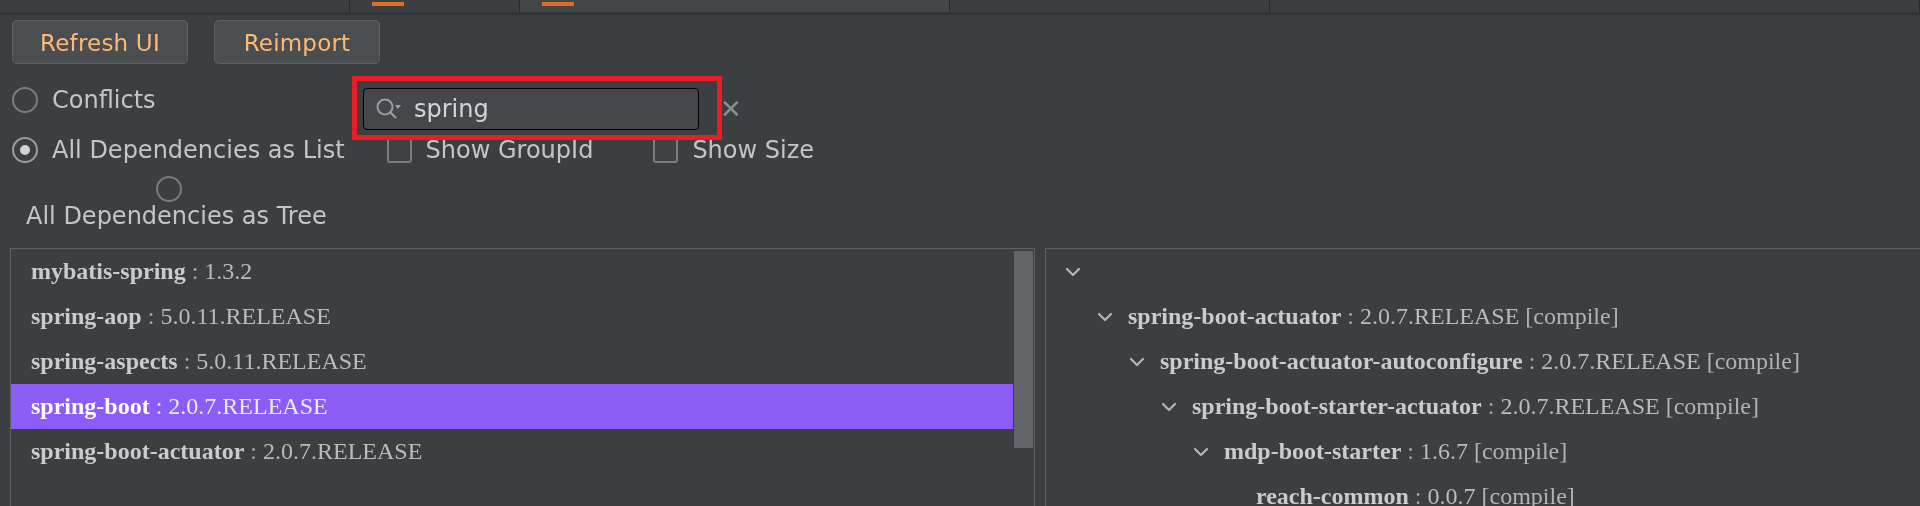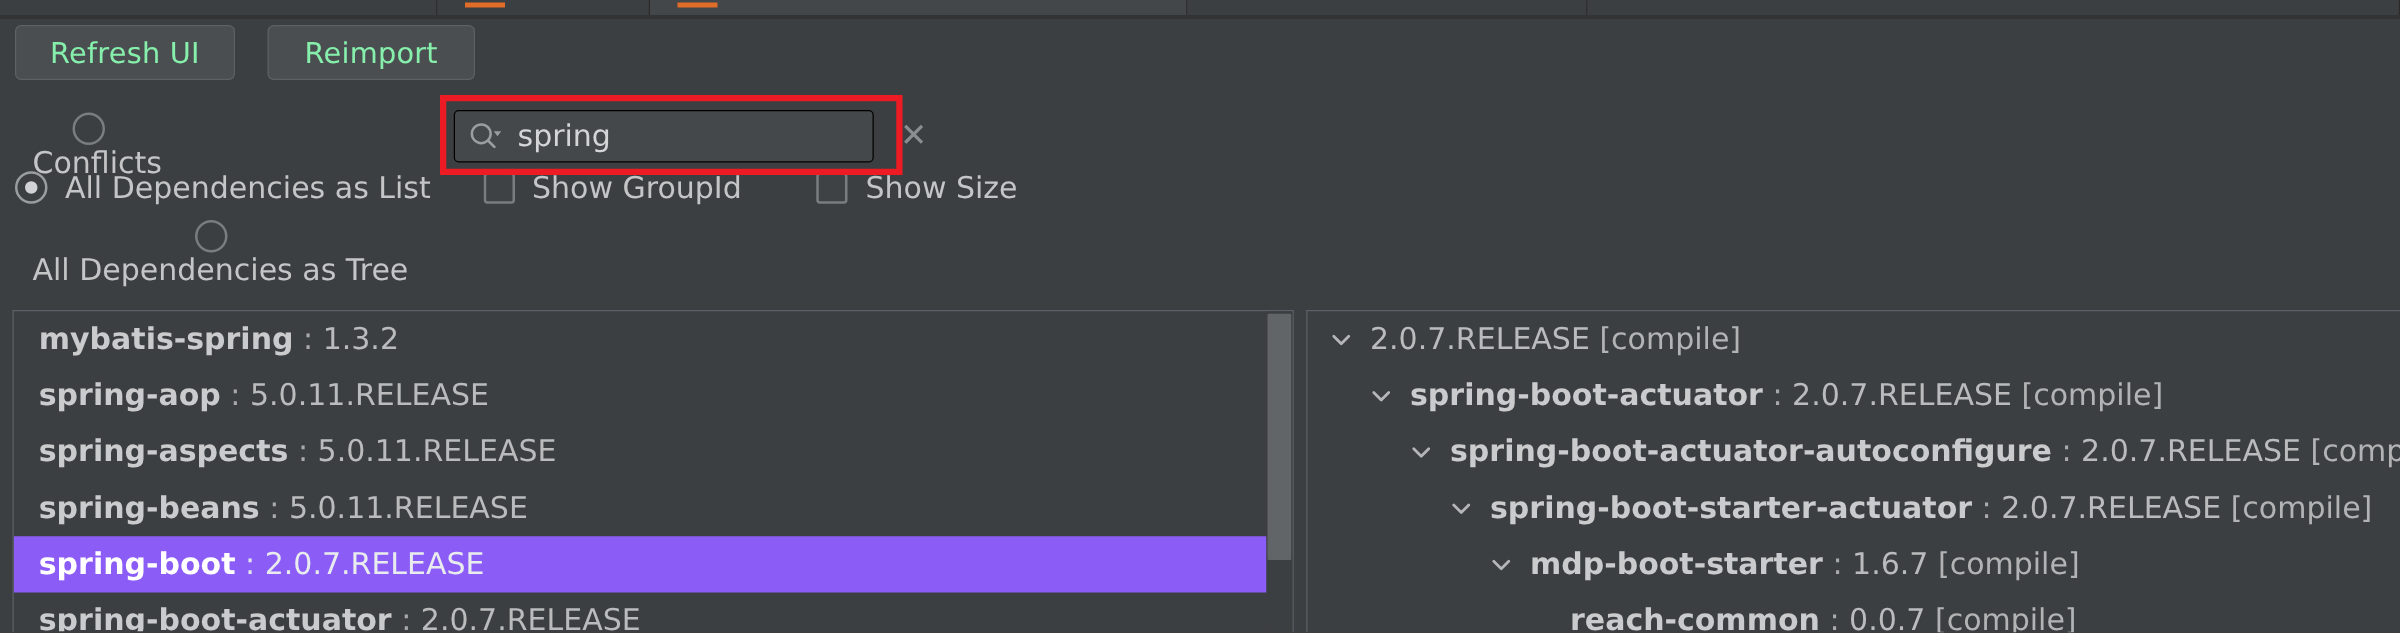--- a/index.html
+++ b/index.html
@@ -62,41 +62,41 @@
     width: 1920px;
     height: 55px;
   }
   .tool-button {
     position: absolute;
     top: 5px;
     height: 44px;
     background: #4b4e50;
     border: 1px solid #5e6163;
     border-radius: 5px;
-    color: #86efac;
+    color: #fdba74;
     font-size: 23px;
     line-height: 44px;
     text-align: center;
     box-sizing: border-box;
     cursor: default;
     letter-spacing: 0.2px;
   }
   #btn-refresh-ui { left: 12px; width: 176px; }
   #btn-reimport   { left: 214px; width: 166px; }
 
   
   #options {
     position: absolute;
     left: 0;
     top: 72px;
     width: 1920px;
     height: 170px;
   }
   .opt-row { position: absolute; display: flex; align-items: center; }
-  #row-conflicts { left: 12px; top: 18px; height: 44px; flex-direction: column; }
+  #row-conflicts { left: 12px; top: 6px; height: 44px; }
   #row-list      { left: 12px; top: 56px; height: 44px; }
   #row-tree      { left: 12px; top: 104px; height: 44px; flex-direction: column; }
 
   .radio-outer {
     width: 26px; height: 26px;
     border-radius: 50%;
     border: 2px solid #7a7d7f;
     box-sizing: border-box;
     display: inline-flex;
     align-items: center;
@@ -183,20 +183,21 @@
     cursor: default;
   }
 
   
   #panels {
     position: absolute;
     left: 0;
     top: 248px;
     width: 1920px;
     height: 258px;
+    font-family: Liberation Serif, serif;
   }
 
   #left-panel {
     position: absolute;
     left: 10px;
     top: 0;
     width: 1025px;
     height: 258px;
     background: #3c3f41;
     border: 1px solid #5b6069;
@@ -348,37 +349,35 @@
 </div>
 <div id="search-highlight" style="border-color: rgb(237, 28, 36);"></div>
 
 <div id="panels">
 
   <div id="left-panel">
     <div id="list-viewport">
         <div class="list-row"><span class="artifact">mybatis-spring</span><span class="sep"> : </span><span class="version">1.3.2</span></div>
         <div class="list-row"><span class="artifact">spring-aop</span><span class="sep"> : </span><span class="version">5.0.11.RELEASE</span></div>
         <div class="list-row"><span class="artifact">spring-aspects</span><span class="sep"> : </span><span class="version">5.0.11.RELEASE</span></div>
-        <div class="list-row"><span class="artifact">spring-beans</span><span class="sep"> : </span><span class="version">5.0.11.RELEASE</span></div>
         <div class="list-row selected"><span class="artifact">spring-boot</span><span class="sep"> : </span><span class="version">2.0.7.RELEASE</span></div>
         <div class="list-row"><span class="artifact">spring-boot-actuator</span><span class="sep"> : </span><span class="version">2.0.7.RELEASE</span></div>
       </div>
     <div id="left-scrollbar">
       <div id="left-scroll-thumb"></div>
     </div>
   </div>
 
   <div id="right-panel">
       <div class="tree-row" style="padding-left: 14px;">
         <span class="tree-chevron">
           <svg width="22" height="22" viewBox="0 0 22 22">
             <polyline points="5,8 11,14 17,8" fill="none" stroke="#b4b6b7" stroke-width="2.2" stroke-linecap="round" stroke-linejoin="round"></polyline>
           </svg>
         </span>
-        <span class="tree-text"><span class="version">2.0.7.RELEASE</span><span class="scope"> [compile]</span></span>
       </div>
       <div class="tree-row" style="padding-left: 46px;">
         <span class="tree-chevron">
           <svg width="22" height="22" viewBox="0 0 22 22">
             <polyline points="5,8 11,14 17,8" fill="none" stroke="#b4b6b7" stroke-width="2.2" stroke-linecap="round" stroke-linejoin="round"></polyline>
           </svg>
         </span>
         <span class="tree-text"><span class="artifact">spring-boot-actuator</span><span class="sep"> : </span><span class="version">2.0.7.RELEASE</span><span class="scope"> [compile]</span></span>
       </div>
       <div class="tree-row" style="padding-left: 78px;">

